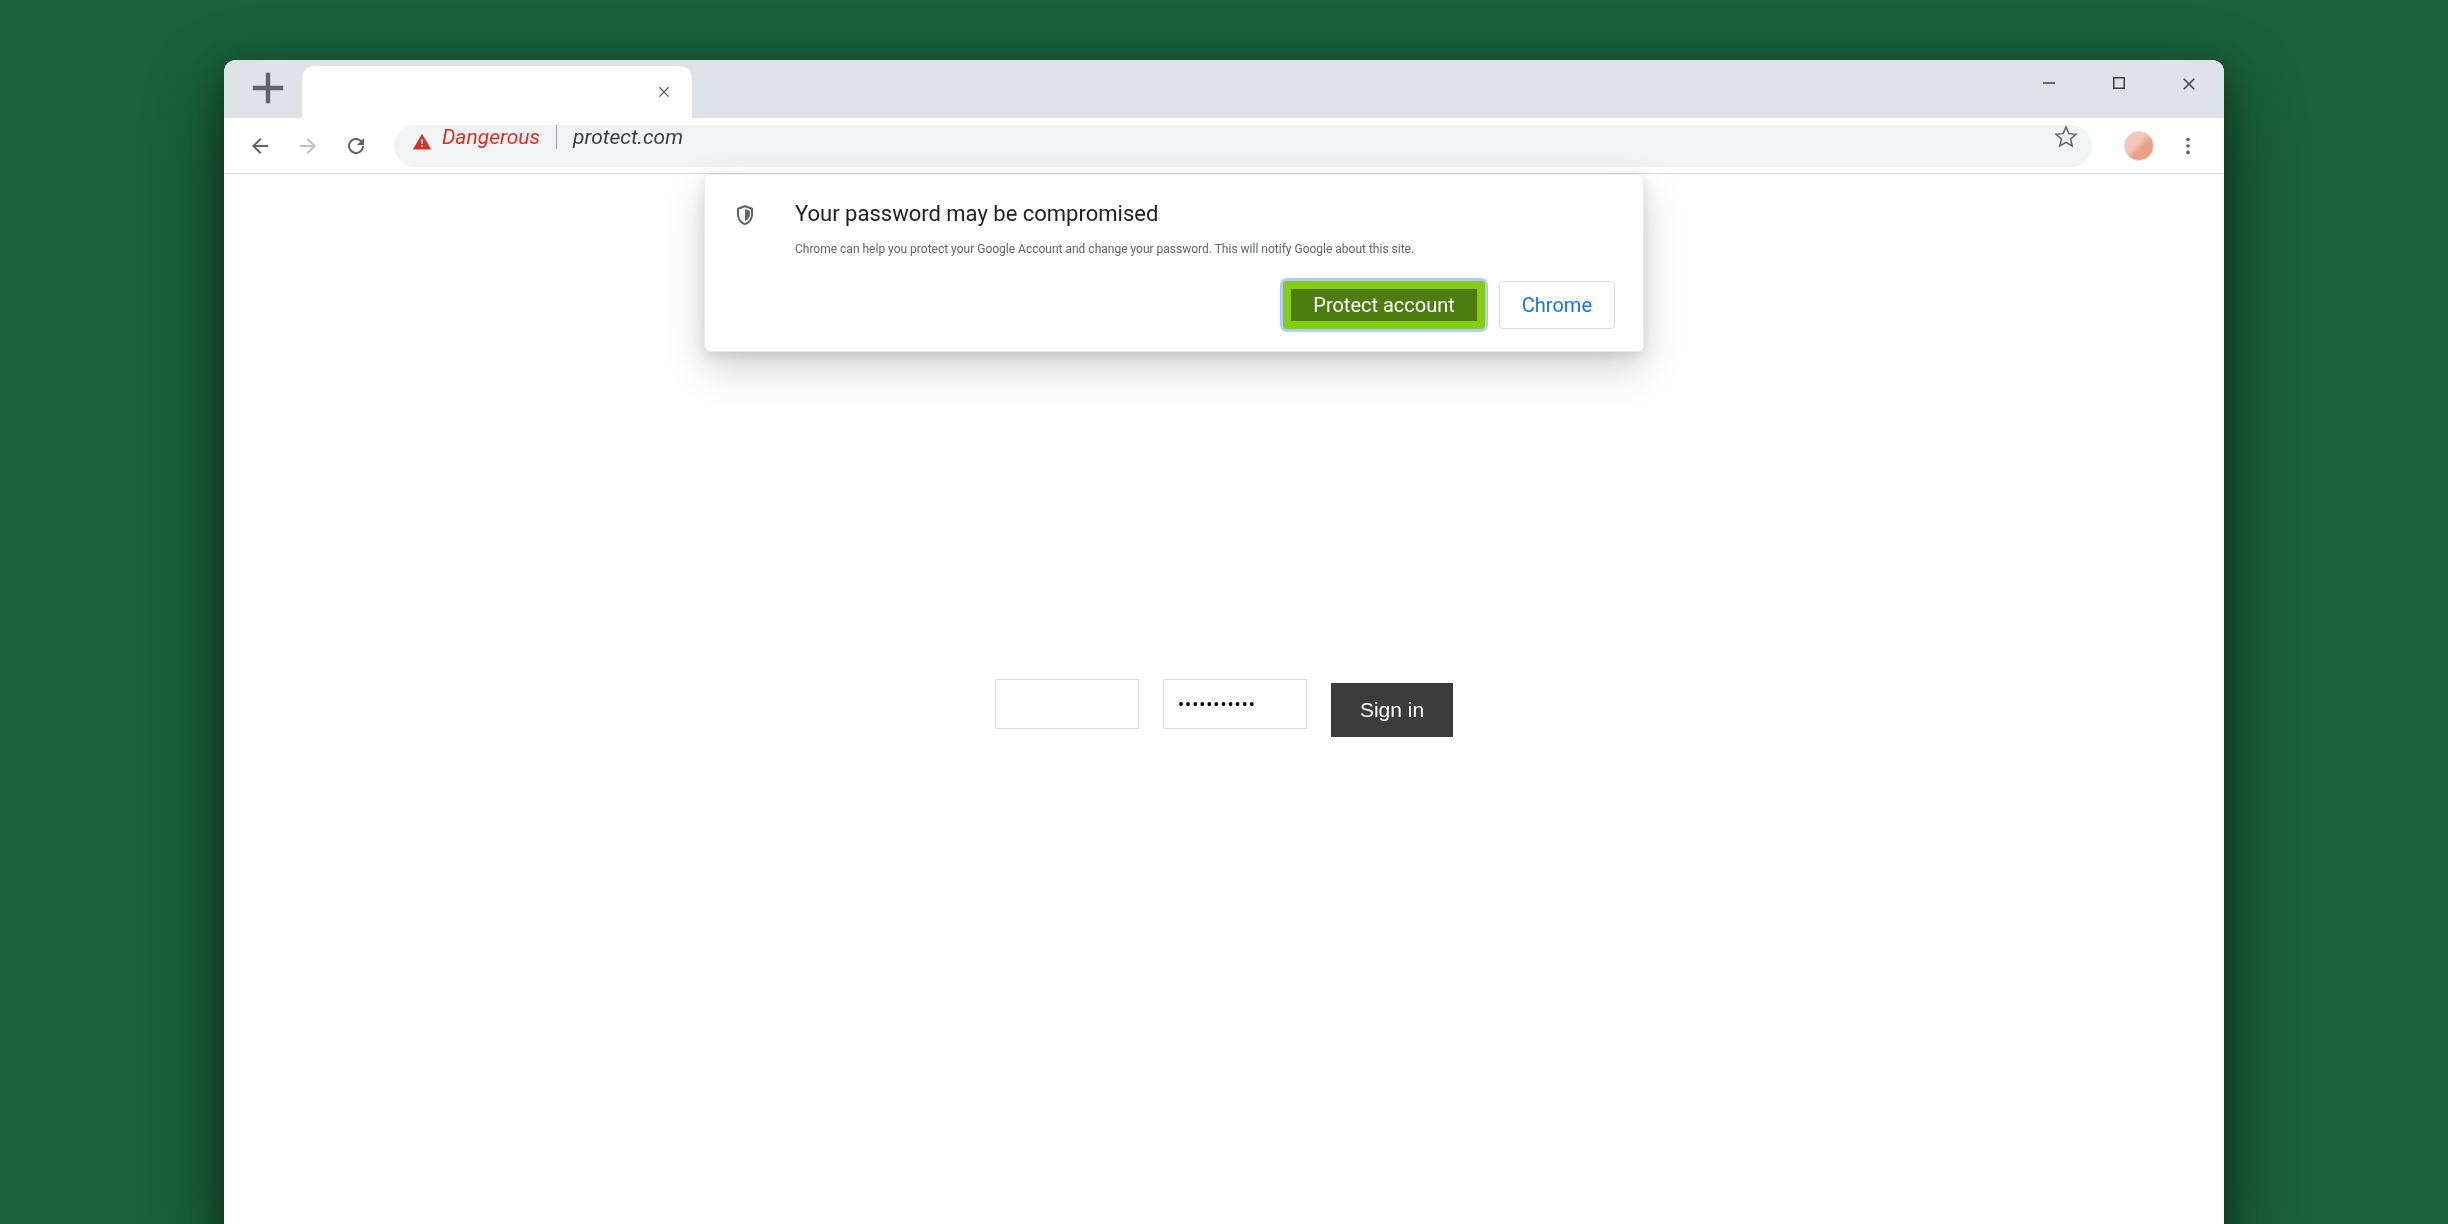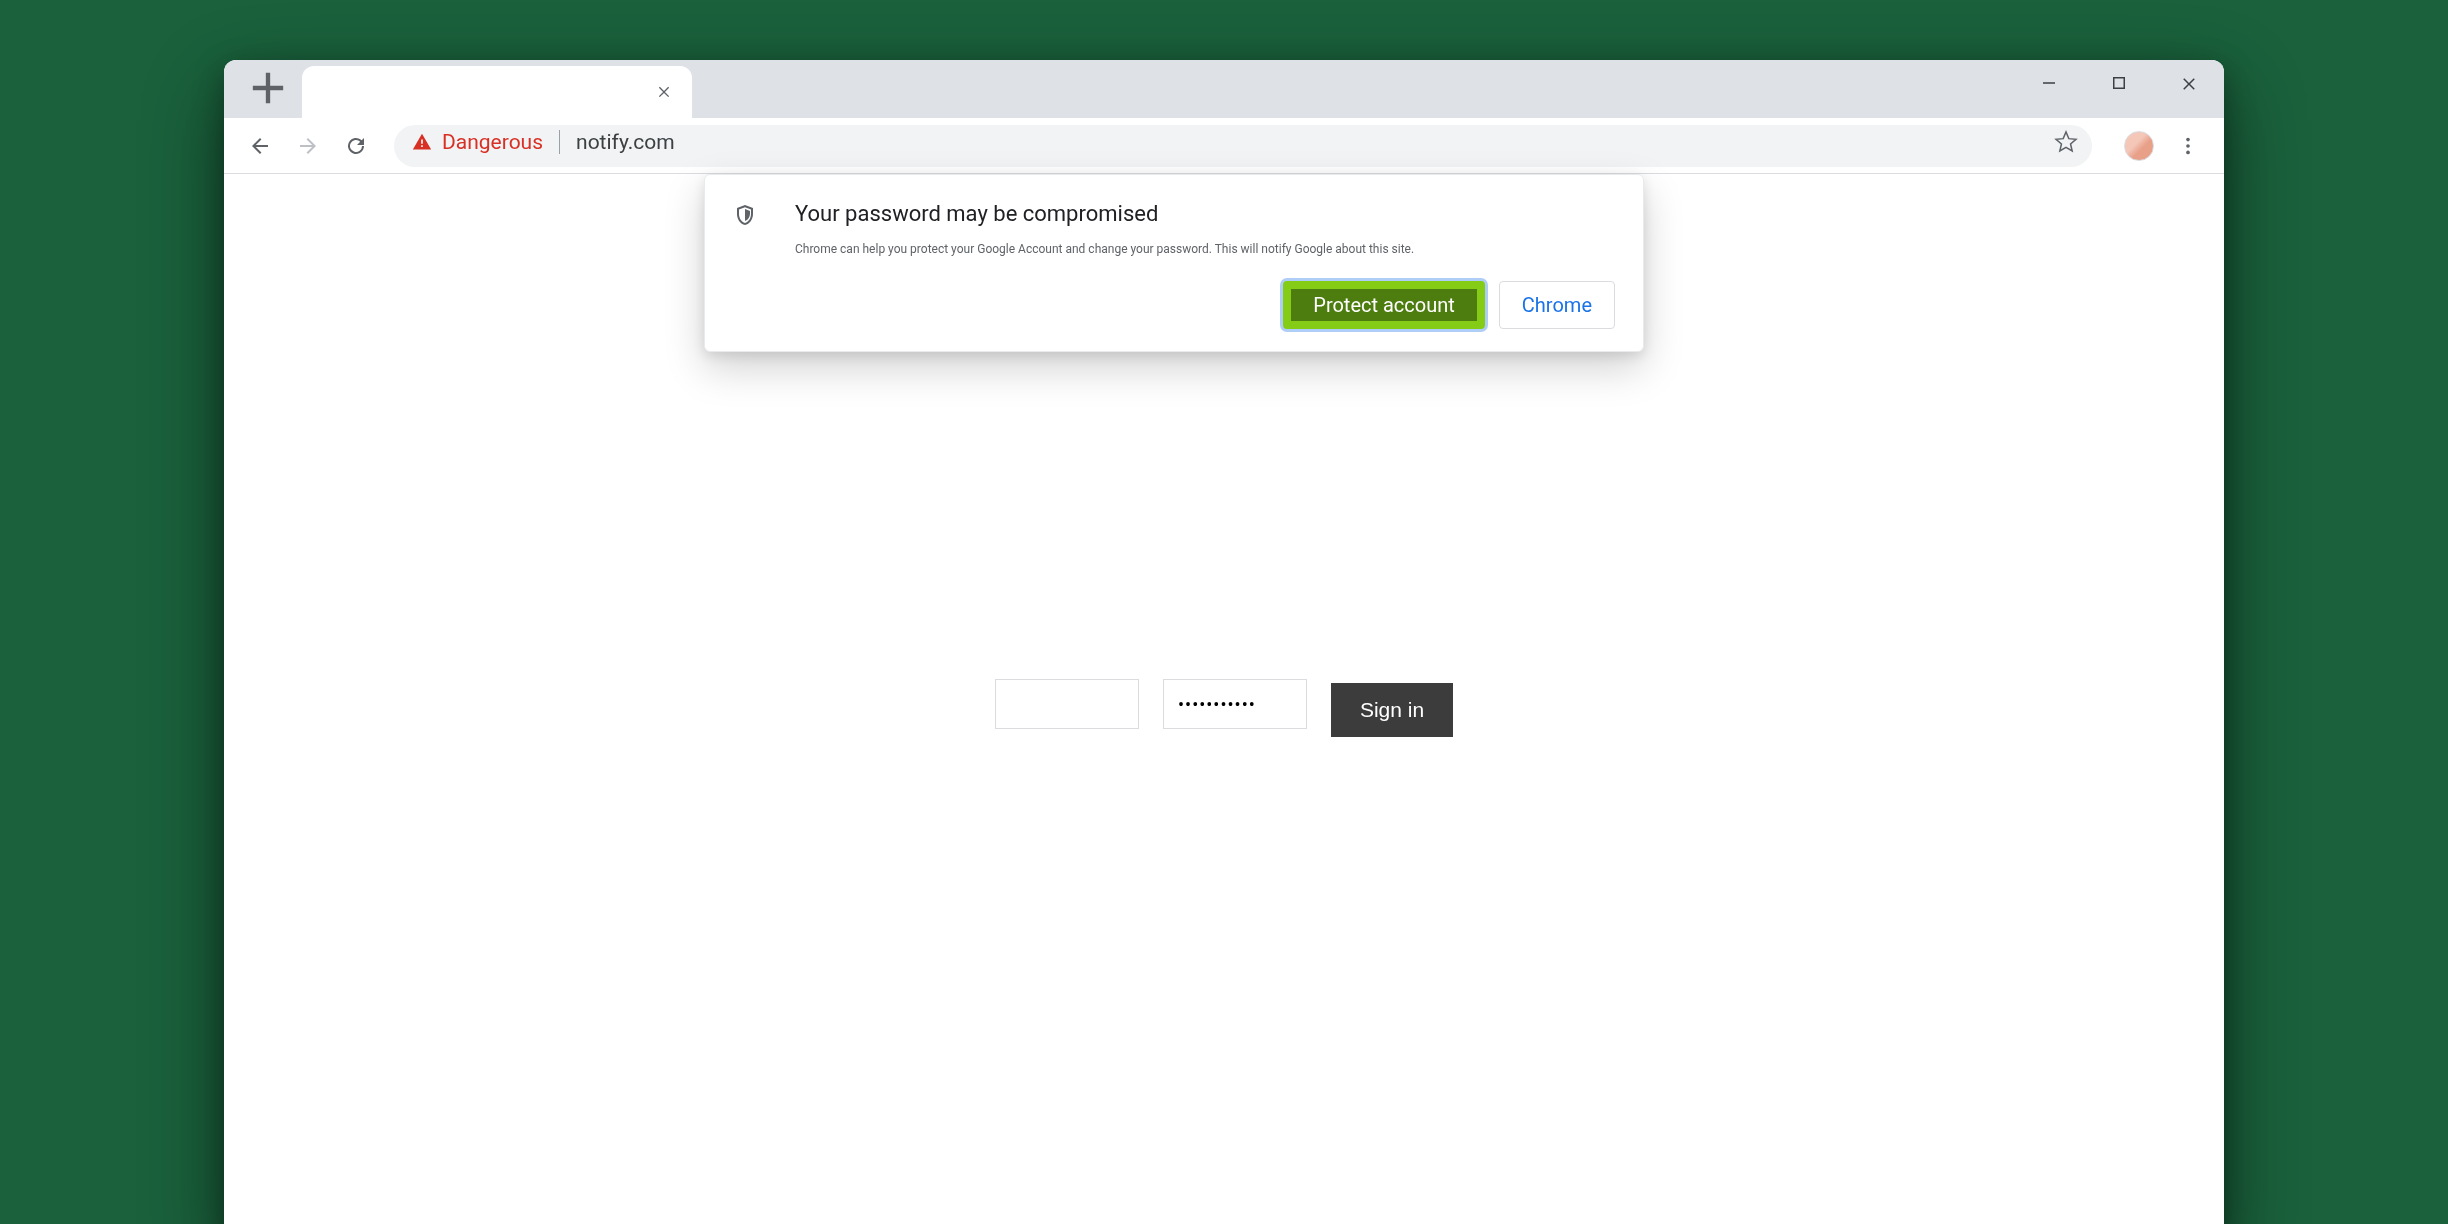--- a/index.html
+++ b/index.html
@@ -88,24 +88,24 @@
     cursor: pointer;
   }
   .nav-icon.disabled { color: #bdc1c6; cursor: default; }
   .nav-icon svg { width: 24px; height: 24px; }
   .omnibox {
     flex: 1;
     height: 42px;
     background: #f1f3f4;
     border-radius: 21px;
     display: flex;
-    align-items: center;
     padding: 0 14px 8px 18px;
     margin: 0 10px;
     font-size: 21px;
+    font-style: italic;
   }
   .warn-icon { color: #d93025; display:flex; align-items:center; }
   .warn-icon svg { width:20px; height:20px; }
   .danger-label { color: #d93025; margin-left: 10px; }
   .omnibox .divider {
     width: 1px; height: 24px; background: #9aa0a6; margin: 0 16px;
   }
   .url { color: #3c4043; }
   .star { margin-left: auto; color: #5f6368; display:flex; }
   .star svg { width:24px; height:24px; }
@@ -261,21 +261,21 @@
     </div>
 
     <div class="omnibox">
       <span class="warn-icon">
         <svg viewBox="0 0 24 24">
             <path fill="currentColor" d="M1 21h22L12 2 1 21zm12-3h-2v-2h2v2zm0-4h-2V9h2v5z"></path>
           </svg>
       </span>
       <span class="danger-label">Dangerous</span>
       <span class="divider"></span>
-      <span class="url">notify.com</span>
+      <span class="url">protect.com</span>
       <span class="star">
         <svg viewBox="0 0 24 24">
             <path fill="currentColor" d="m12 17.27 6.18 3.73-1.64-7.03L22 9.24l-7.19-.61L12 2 9.19 8.63 2 9.24l5.46 4.73L5.82 21z" fill-opacity="0" stroke="currentColor" stroke-width="1.5"></path>
           </svg>
       </span>
     </div>
 
     <div class="avatar"></div>
     <div class="menu-dots">
       <svg viewBox="0 0 24 24">

